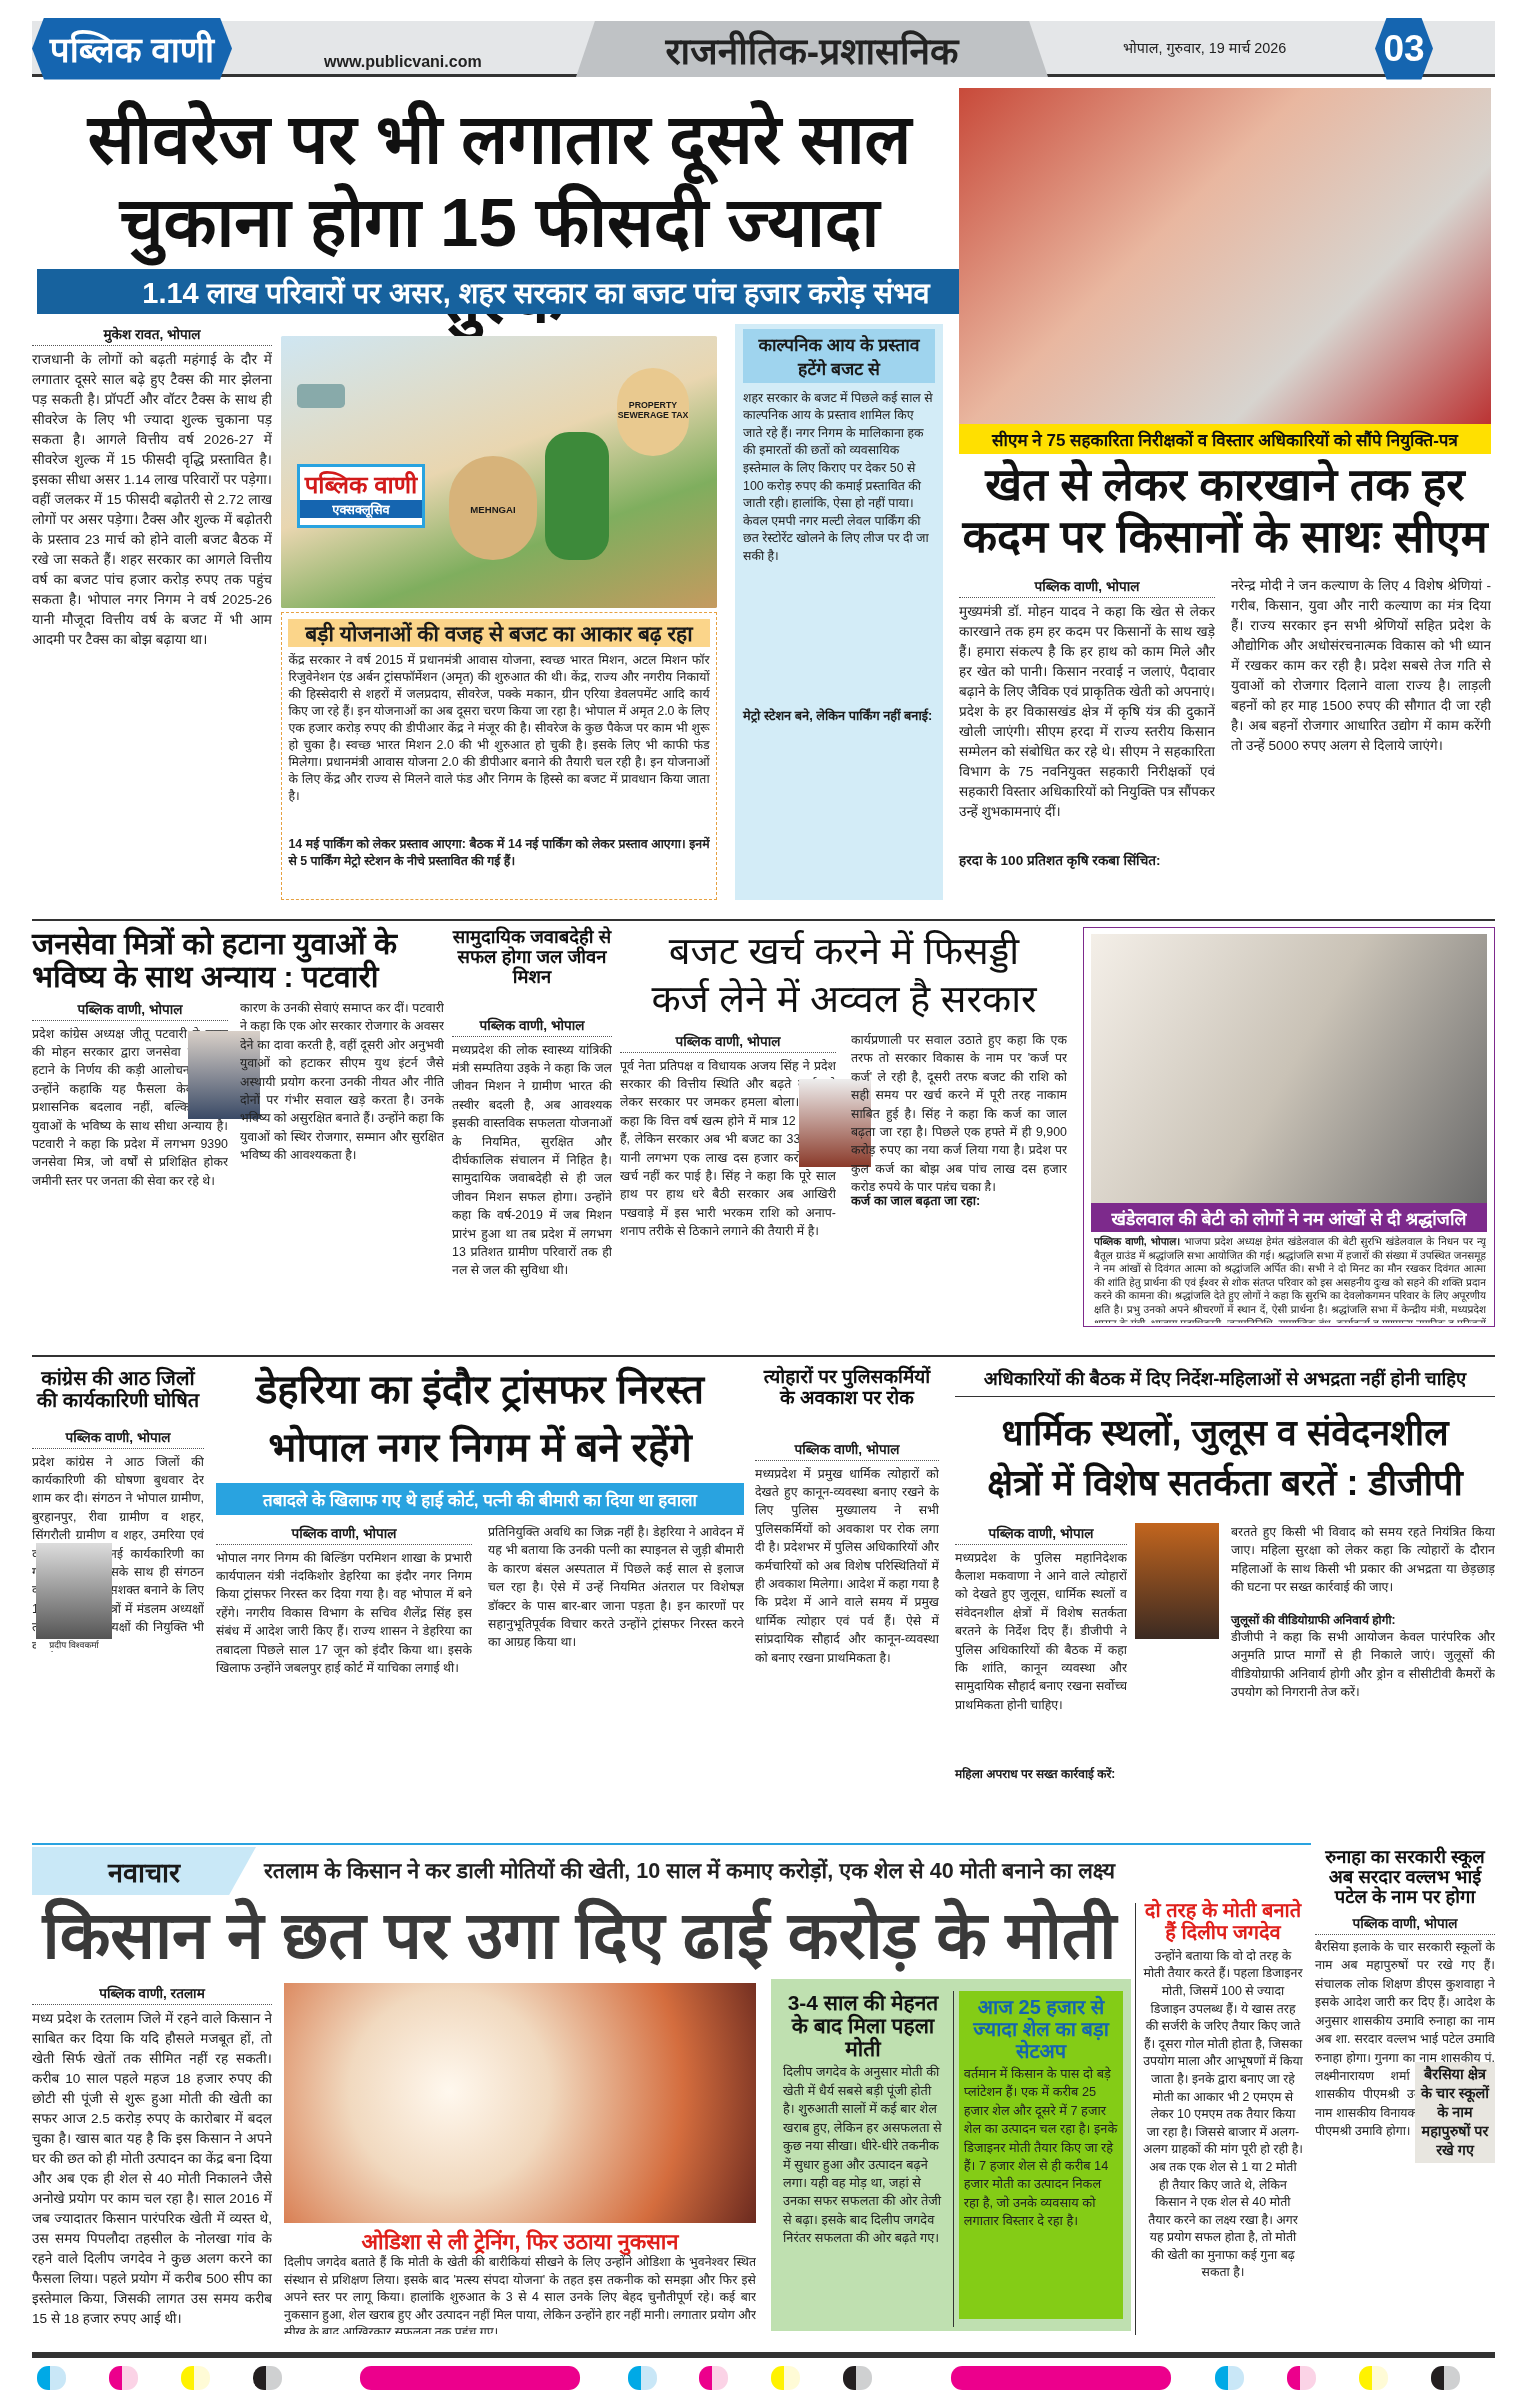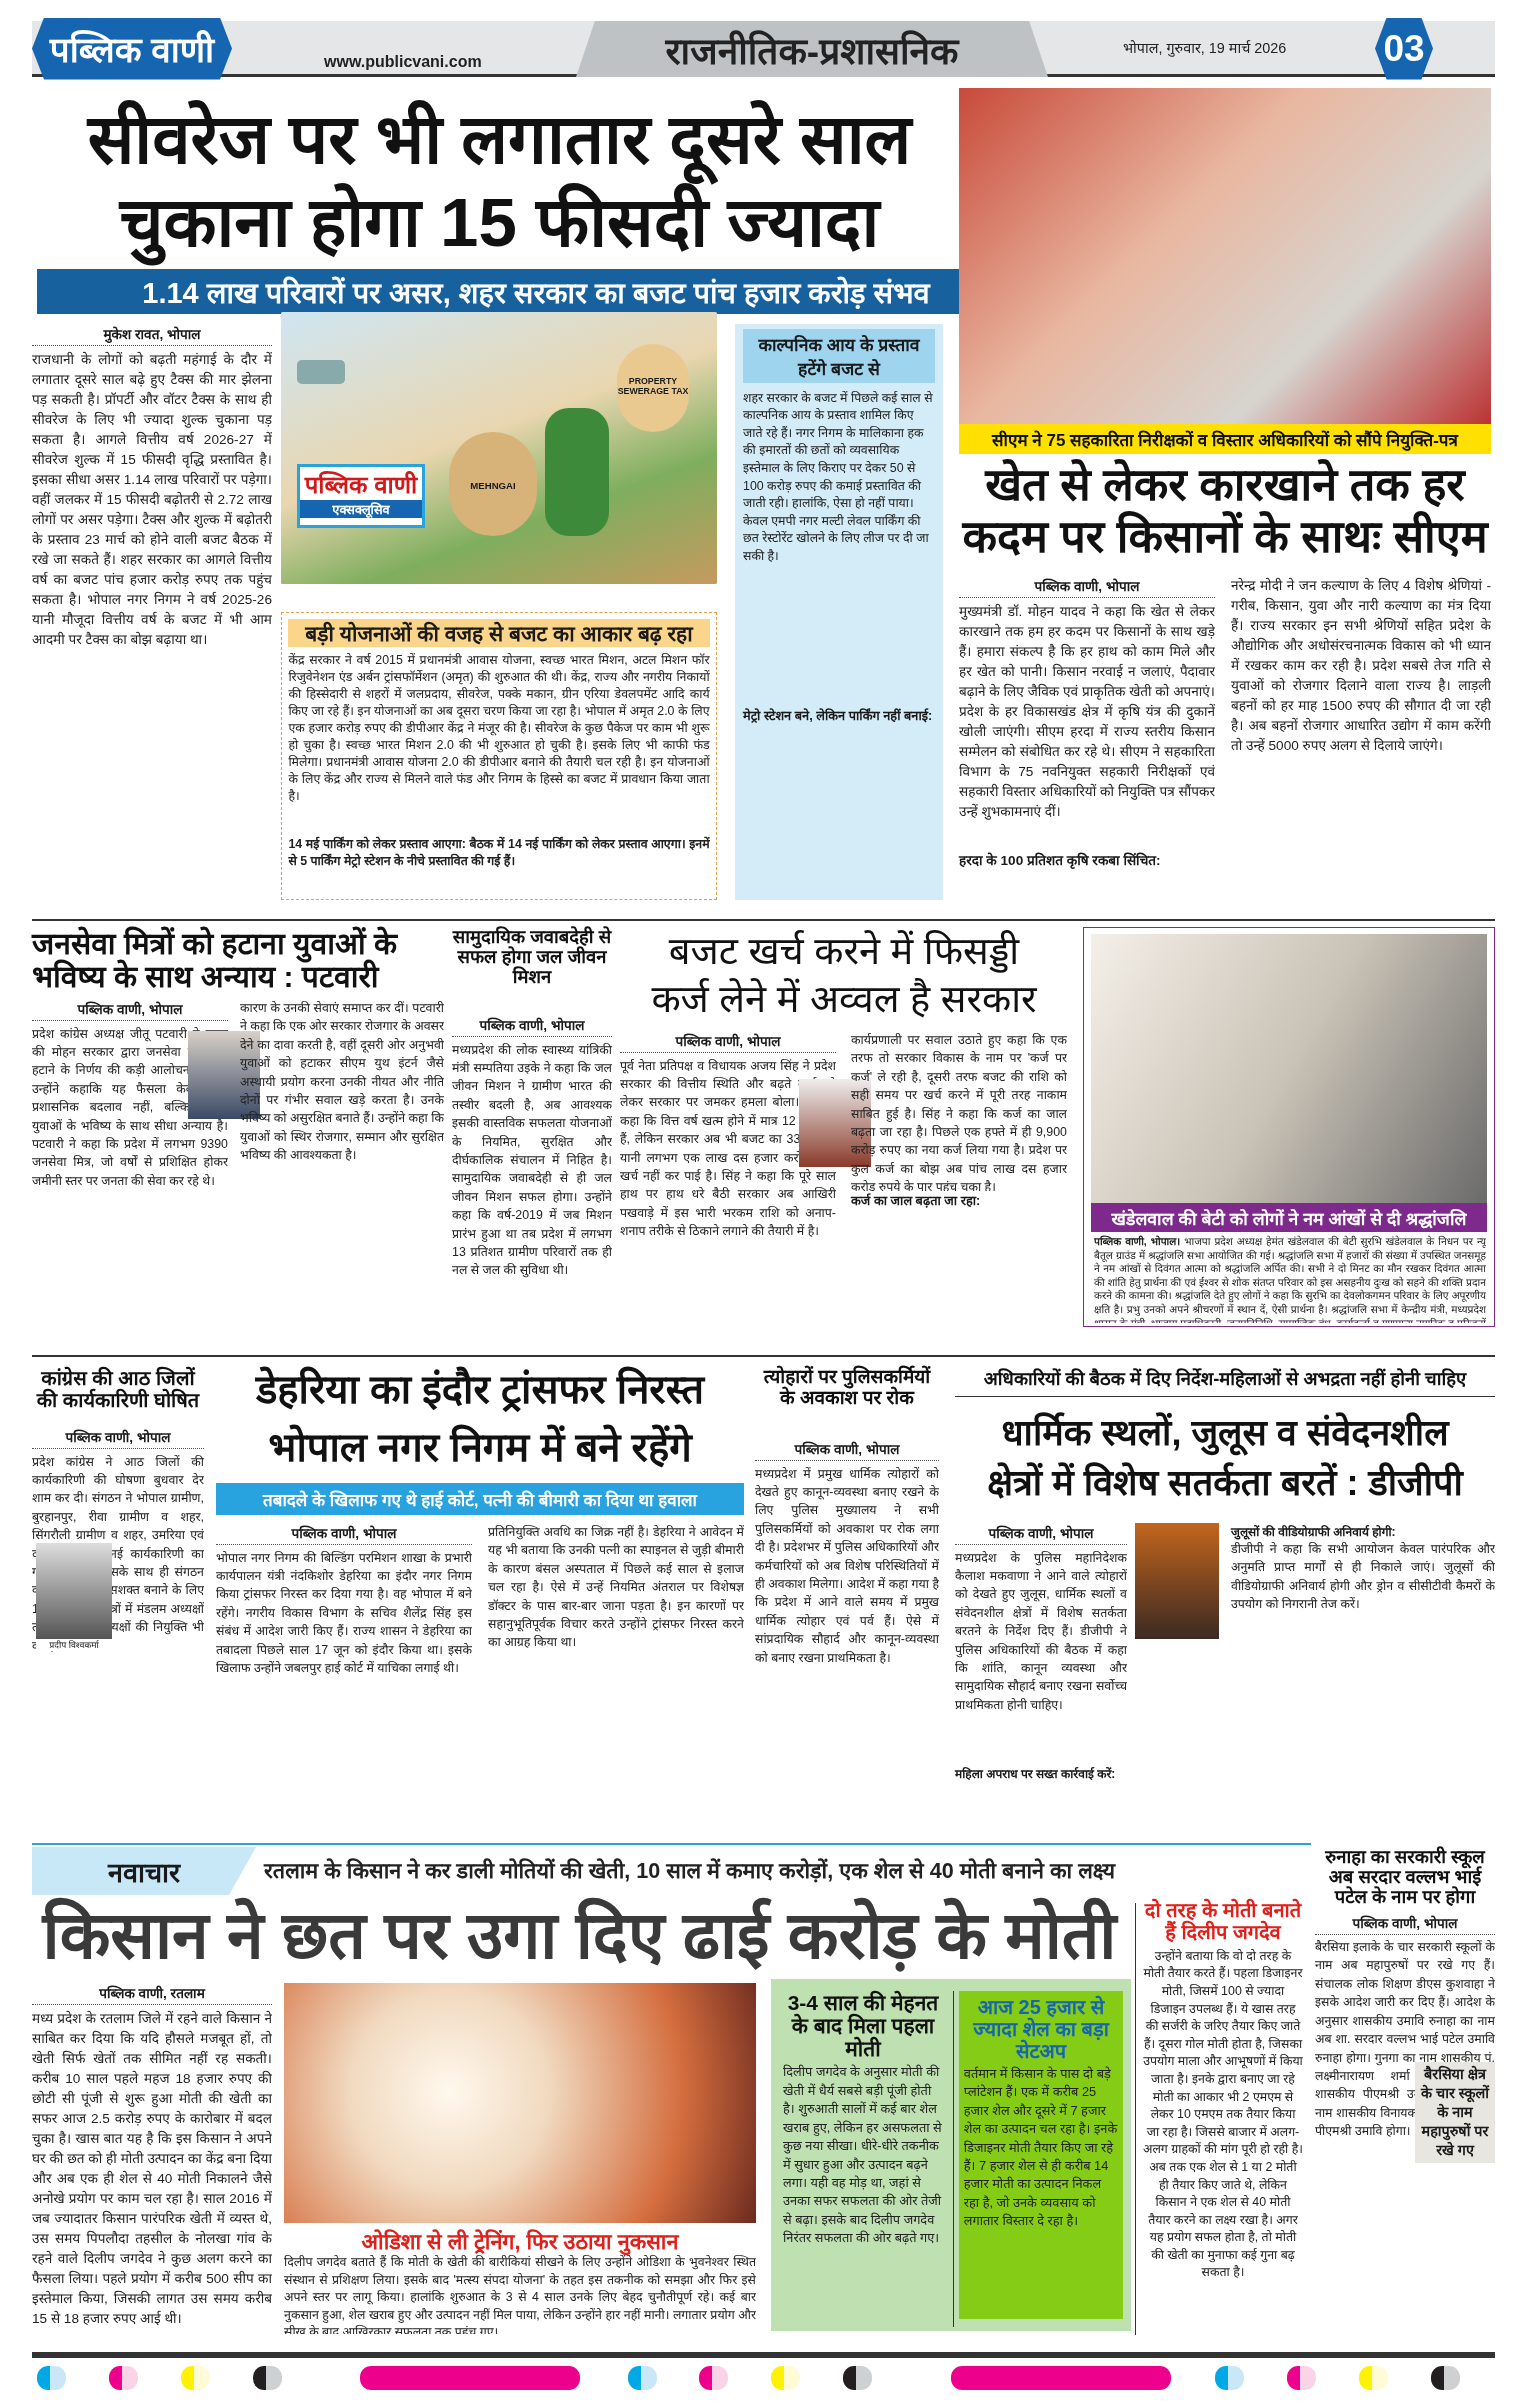--- a/index.html
+++ b/index.html
@@ -36,21 +36,21 @@
 
 <div class="abs h1" style="left:48px;top:102px;width:903px;font-size:69px;text-align:center">सीवरेज पर भी लगातार दूसरे साल</div>
 <div class="abs h1" style="left:48px;top:185px;width:903px;font-size:69px;text-align:center">चुकाना होगा 15 फीसदी ज्यादा शुल्क</div>
 <div class="abs band" style="left:37px;top:269px;width:998px;height:45px;font-size:29px">1.14 लाख परिवारों पर असर, शहर सरकार का बजट पांच हजार करोड़ संभव</div>
 
 <div class="abs" style="left:32px;top:324px;width:240px">
   <div class="by">मुकेश रावत, भोपाल</div>
   <div class="txt" style="height:803px">राजधानी के लोगों को बढ़ती महंगाई के दौर में लगातार दूसरे साल बढ़े हुए टैक्स की मार झेलना पड़ सकती है। प्रॉपर्टी और वॉटर टैक्स के साथ ही सीवरेज के लिए भी ज्यादा शुल्क चुकाना पड़ सकता है। आगले वित्तीय वर्ष 2026-27 में सीवरेज शुल्क में 15 फीसदी वृद्धि प्रस्तावित है। इसका सीधा असर 1.14 लाख परिवारों पर पड़ेगा। वहीं जलकर में 15 फीसदी बढ़ोतरी से 2.72 लाख लोगों पर असर पड़ेगा। टैक्स और शुल्क में बढ़ोतरी के प्रस्ताव 23 मार्च को होने वाली बजट बैठक में रखे जा सकते हैं। शहर सरकार का आगले वित्तीय वर्ष का बजट पांच हजार करोड़ रुपए तक पहुंच सकता है। भोपाल नगर निगम ने वर्ष 2025-26 यानी मौजूदा वित्तीय वर्ष के बजट में भी आम आदमी पर टैक्स का बोझ बढ़ाया था।</div>
 </div>
 
-<div class="abs" style="left:281px;top:312px;width:436px;height:272px;background:linear-gradient(160deg,#cfe6f2 0%,#e9d6b0 45%,#7fae5e 70%,#c59a5f 100%);border-radius:1.6px;overflow:hidden">
+<div class="abs" style="left:281px;top:336px;width:436px;height:272px;background:linear-gradient(160deg,#cfe6f2 0%,#e9d6b0 45%,#7fae5e 70%,#c59a5f 100%);border-radius:1.6px;overflow:hidden">
   <div class="abs" style="left:336px;top:32px;width:72px;height:88px;background:#e9c98f;border-radius:36px;font-size:8.8px;text-align:center;padding-top:32px;font-weight:bold"><span>PROPERTY</span><br><span>SEWERAGE TAX</span></div>
   <div class="abs" style="left:168px;top:120px;width:88px;height:104px;background:#d7b37a;border-radius:44px;font-size:9.6px;text-align:center;padding-top:48px;font-weight:bold"><span>MEHNGAI</span></div>
   <div class="abs" style="left:264px;top:96px;width:64px;height:128px;background:#3d8a3a;border-radius:24px"></div>
   <div class="abs" style="left:16px;top:48px;width:48px;height:24px;background:#8aa;border-radius:4.8px"></div>
 </div>
 <div class="abs" style="left:297px;top:464px;width:128px;height:64px;background:#fff;border:3.2px solid #29a3e0">
   <div style="color:#d21a1a;font-weight:bold;font-size:24px;text-align:center">पब्लिक वाणी</div>
   <div style="background:#1565b0;color:#fff;font-weight:bold;font-size:12.8px;text-align:center">एक्सक्लूसिव</div>
 </div>
 
@@ -144,20 +144,21 @@
 <div class="abs h1" style="left:955px;top:1369px;width:540px;font-size:18.4px;text-align:center;border-bottom:1.6px solid #333;padding-bottom:6.4px">अधिकारियों की बैठक में दिए निर्देश-महिलाओं से अभद्रता नहीं होनी चाहिए</div>
 <div class="abs h1" style="left:955px;top:1413px;width:540px;font-size:36px;text-align:center">धार्मिक स्थलों, जुलूस व संवेदनशील</div>
 <div class="abs h1" style="left:955px;top:1463px;width:540px;font-size:36px;text-align:center">क्षेत्रों में विशेष सतर्कता बरतें : डीजीपी</div>
 <div class="abs" style="left:955px;top:1523px;width:172px">
   <div class="by">पब्लिक वाणी, भोपाल</div>
   <div class="txt" style="font-size:12.4px;line-height:18.4px;height:216px">मध्यप्रदेश के पुलिस महानिदेशक कैलाश मकवाणा ने आने वाले त्योहारों को देखते हुए जुलूस, धार्मिक स्थलों व संवेदनशील क्षेत्रों में विशेष सतर्कता बरतने के निर्देश दिए हैं। डीजीपी ने पुलिस अधिकारियों की बैठक में कहा कि शांति, कानून व्यवस्था और सामुदायिक सौहार्द बनाए रखना सर्वोच्च प्राथमिकता होनी चाहिए।</div>
   <div style="font-weight:bold;font-size:12px">महिला अपराध पर सख्त कार्रवाई करें:</div>
 </div>
 <div class="abs" style="left:1135px;top:1523px;width:84px;height:116px;background:linear-gradient(#c2651e,#3b2a22)"></div>
 <div class="abs" style="left:1231px;top:1523px;width:264px">
+  <div class="txt" style="font-size:12.4px;line-height:18.4px;height:88px">बरतते हुए किसी भी विवाद को समय रहते नियंत्रित किया जाए। महिला सुरक्षा को लेकर कहा कि त्योहारों के दौरान महिलाओं के साथ किसी भी प्रकार की अभद्रता या छेड़छाड़ की घटना पर सख्त कार्रवाई की जाए।</div>
   <div style="font-weight:bold;font-size:12px">जुलूसों की वीडियोग्राफी अनिवार्य होगी:</div>
   <div class="txt" style="font-size:12.4px;line-height:18.4px;height:160px">डीजीपी ने कहा कि सभी आयोजन केवल पारंपरिक और अनुमति प्राप्त मार्गों से ही निकाले जाएं। जुलूसों की वीडियोग्राफी अनिवार्य होगी और ड्रोन व सीसीटीवी कैमरों के उपयोग को निगरानी तेज करें।</div>
 </div>
 
 <div class="abs" style="left:32px;top:1843px;width:1279px;height:2.4px;background:#29a3e0"></div>
 <div class="abs" style="left:32px;top:1847px;width:224px;height:48px;background:#c9e8f7;clip-path:polygon(0 0,100% 0,88% 100%,0 100%);font-weight:bold;font-size:27px;display:flex;align-items:center;justify-content:center">नवाचार</div>
 <div class="abs" style="left:264px;top:1855px;width:1047px;font-size:21.6px;font-weight:bold;color:#222;white-space:nowrap">रतलाम के किसान ने कर डाली मोतियों की खेती, 10 साल में कमाए करोड़ों, एक शेल से 40 मोती बनाने का लक्ष्य</div>
 <div class="abs h1" style="left:32px;top:1899px;width:1095px;font-size:66px;color:#3a3a3a;text-align:center">किसान ने छत पर उगा दिए ढाई करोड़ के मोती</div>
 <div class="abs" style="left:32px;top:1983px;width:240px">
   <div class="by">पब्लिक वाणी, रतलाम</div>

